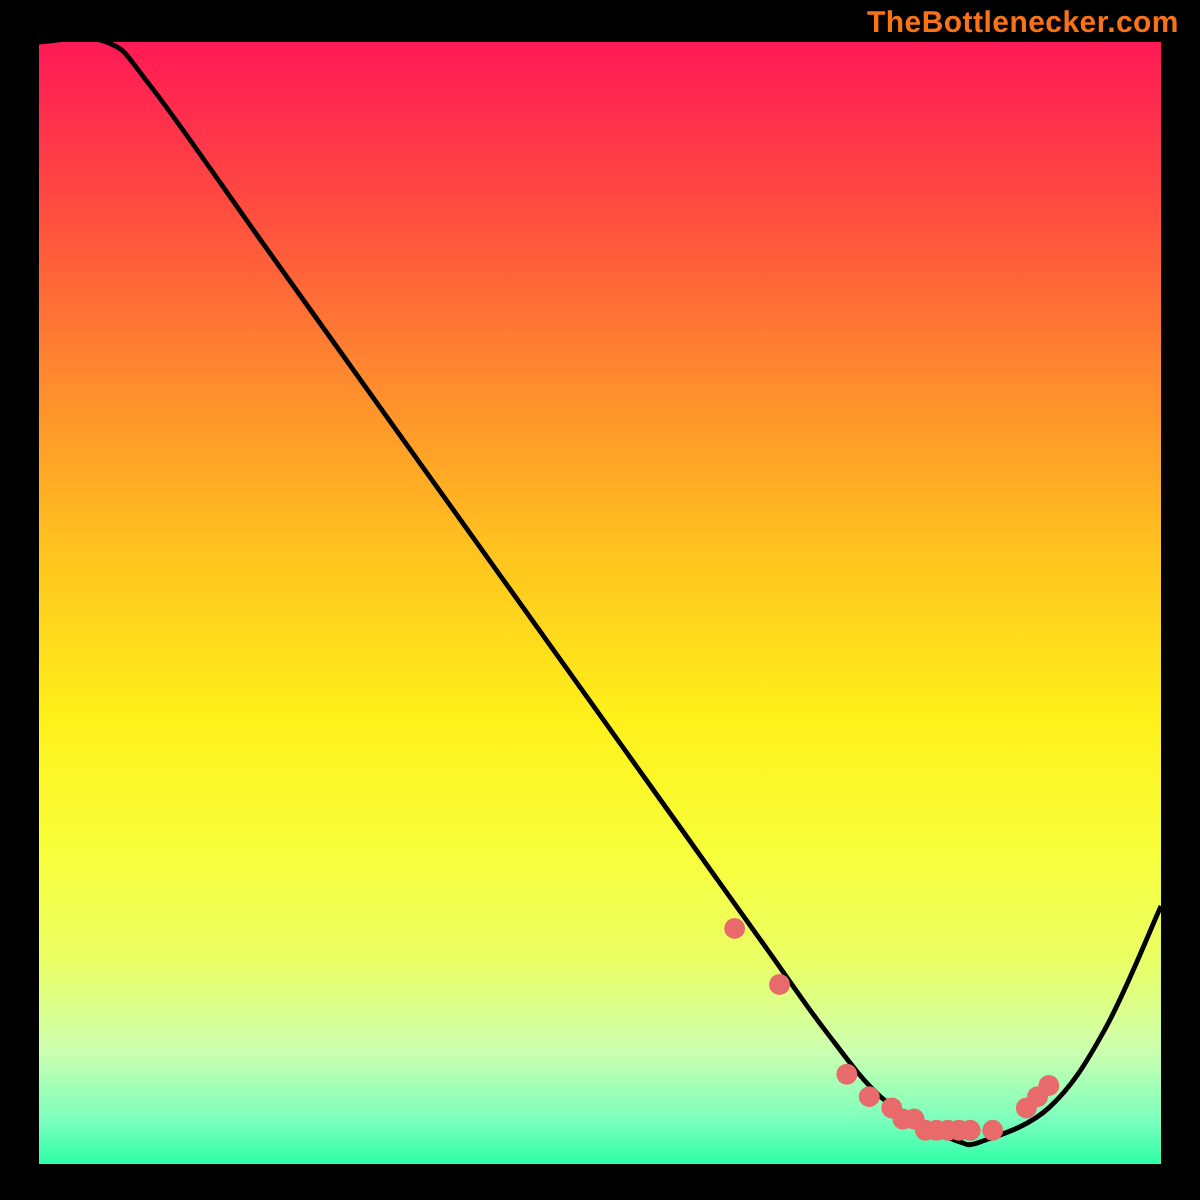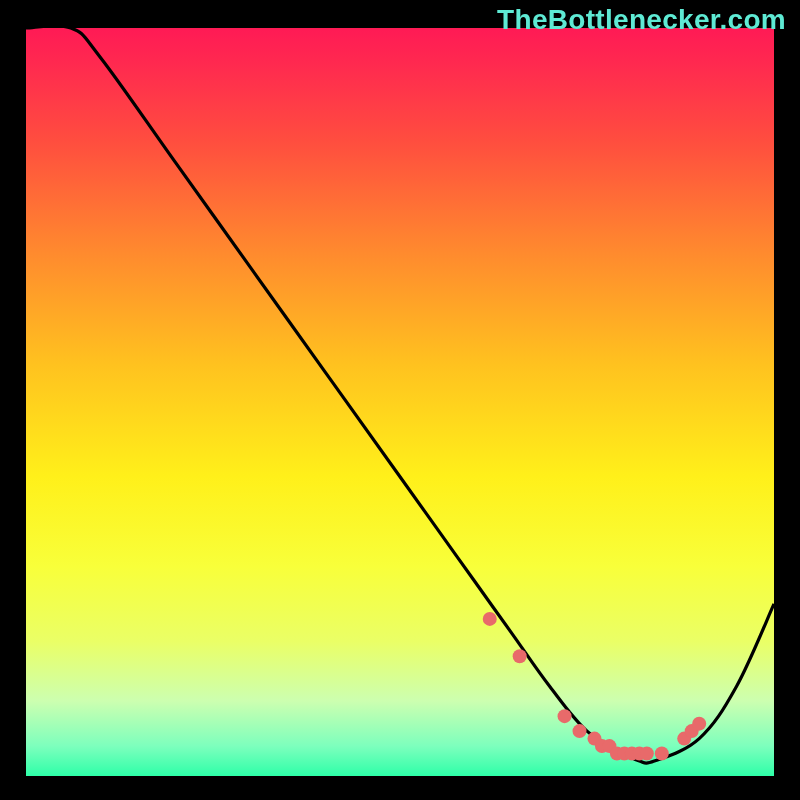--- a/index.html
+++ b/index.html
@@ -14,22 +14,22 @@
   .outer {
     width: 800px;
     height: 800px;
     background: #000;
     position: relative;
   }
   .attrib {
     position: absolute;
     top: 4px;
     right: 14px;
-    color: #5eead4;
-    font-size: 28px;
+    color: #f97316;
+    font-size: 20px;
     font-weight: bold;
     letter-spacing: 0.3px;
     z-index: 10;
   }
   svg {
     position: absolute;
     left: 0;
     top: 0;
   }
 </style>

